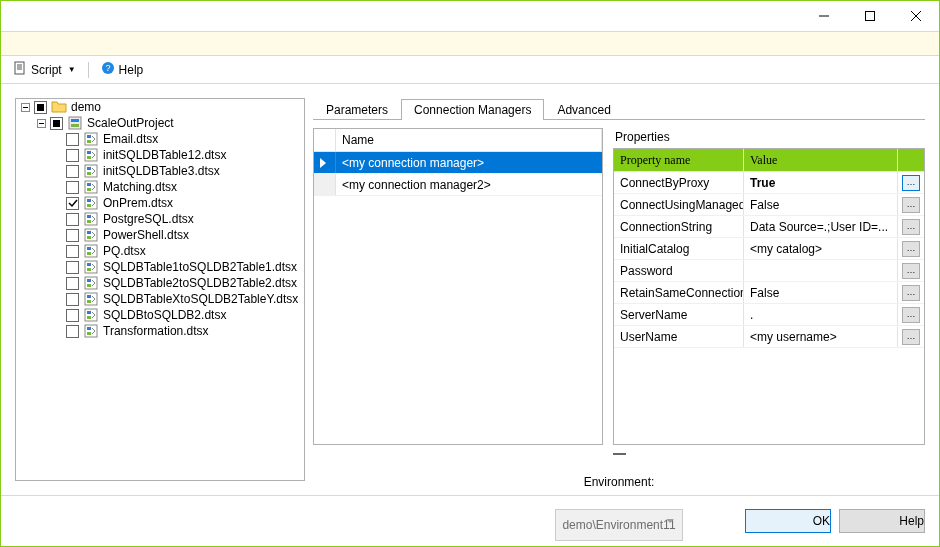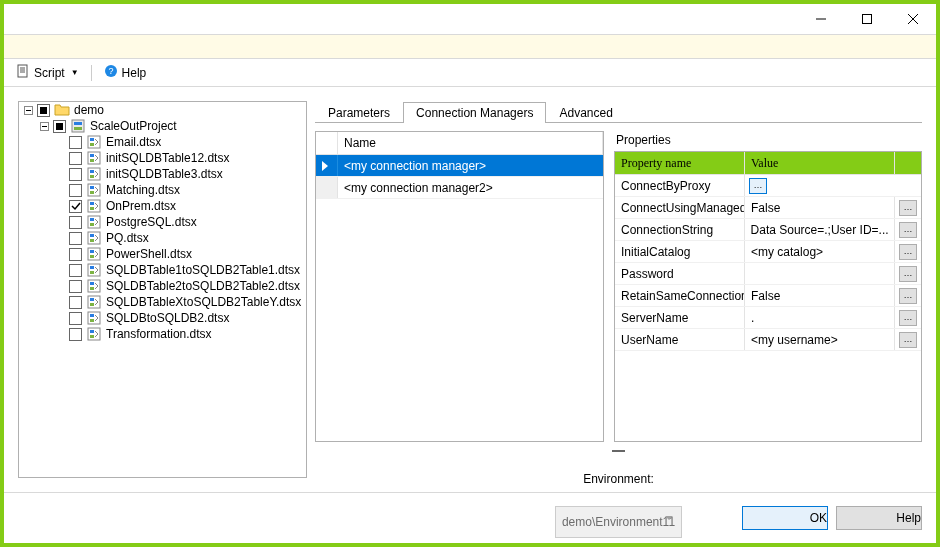--- a/index.html
+++ b/index.html
@@ -1,17 +1,17 @@
 <!DOCTYPE html>
 <html><head>
 <meta charset="utf-8">
 <style>
   * { box-sizing: border-box; }
   html, body { margin: 0; padding: 0; font-family: "Segoe UI", Tahoma, sans-serif; font-size: 12px; color: #000; background: #fff; }
-  .window { width: 940px; height: 547px; border: 4px solid #84cc16; display: flex; flex-direction: column; }
+  .window { width: 940px; height: 547px; border: 1px solid #84cc16; display: flex; flex-direction: column; }
   .titlebar { height: 30px; display: flex; justify-content: flex-end; align-items: stretch; }
   .titlebar .win-btn { width: 46px; display: flex; align-items: center; justify-content: center; }
   .titlebar .win-btn svg { width: 10px; height: 10px; }
   .separator { height: 1px; background: #d9d9d9; }
   .yellow-strip { height: 24px; background: #fffbe6; border-bottom: 1px solid #d9d9d9; }
   .toolbar { height: 28px; display: flex; align-items: center; padding: 0 8px; gap: 4px; border-bottom: 1px solid #d9d9d9; }
   .toolbar .tb-item { display: inline-flex; align-items: center; gap: 4px; padding: 2px 4px; }
   .toolbar .tb-sep { width: 1px; height: 16px; background: #ccc; margin: 0 4px; }
   .toolbar svg { width: 14px; height: 14px; }
   .content { flex: 1 1 auto; display: flex; padding: 14px; gap: 8px; min-height: 0; }
@@ -259,36 +259,36 @@
                         <span class="spacer"></span>
                         <span class="chk "></span>
                         <span class="icon">
                           <svg viewBox="0 0 16 16">
                             <rect x="2" y="2" width="12" height="12" fill="#fff" stroke="#888"></rect>
                             <rect x="4" y="4" width="4" height="3" fill="#2a7de1"></rect>
                             <rect x="4" y="9" width="4" height="3" fill="#7cb342"></rect>
                             <path d="M9 5l3 3-3 3" fill="none" stroke="#888"></path>
                           </svg>
                         </span>
+                        <span class="label">PowerShell.dtsx</span>
+                      </div>
+                    </li>
+                    <li>
+                      <div class="row">
+                        <span class="spacer"></span>
+                        <span class="chk "></span>
+                        <span class="icon">
+                          <svg viewBox="0 0 16 16">
+                            <rect x="2" y="2" width="12" height="12" fill="#fff" stroke="#888"></rect>
+                            <rect x="4" y="4" width="4" height="3" fill="#2a7de1"></rect>
+                            <rect x="4" y="9" width="4" height="3" fill="#7cb342"></rect>
+                            <path d="M9 5l3 3-3 3" fill="none" stroke="#888"></path>
+                          </svg>
+                        </span>
                         <span class="label">PQ.dtsx</span>
-                      </div>
-                    </li>
-                    <li>
-                      <div class="row">
-                        <span class="spacer"></span>
-                        <span class="chk "></span>
-                        <span class="icon">
-                          <svg viewBox="0 0 16 16">
-                            <rect x="2" y="2" width="12" height="12" fill="#fff" stroke="#888"></rect>
-                            <rect x="4" y="4" width="4" height="3" fill="#2a7de1"></rect>
-                            <rect x="4" y="9" width="4" height="3" fill="#7cb342"></rect>
-                            <path d="M9 5l3 3-3 3" fill="none" stroke="#888"></path>
-                          </svg>
-                        </span>
-                        <span class="label">PowerShell.dtsx</span>
                       </div>
                     </li>
                     <li>
                       <div class="row">
                         <span class="spacer"></span>
                         <span class="chk "></span>
                         <span class="icon">
                           <svg viewBox="0 0 16 16">
                             <rect x="2" y="2" width="12" height="12" fill="#fff" stroke="#888"></rect>
                             <rect x="4" y="4" width="4" height="3" fill="#2a7de1"></rect>
@@ -404,20 +404,21 @@
                   <span>Property name</span>
                 </div>
               <div class="col-val">
                   <span>Value</span>
                 </div>
               <div class="col-btn"></div>
             </div>
             <div id="prop-rows">
                 <div class="prop-row">
                   <div class="pname">ConnectByProxy</div>
+                  <div class="pval bold">True</div>
                   <div class="pbtn">
                     <span class="ellipsis-btn active">…</span>
                   </div>
                 </div>
                 <div class="prop-row">
                   <div class="pname">ConnectUsingManagedIdentity</div>
                   <div class="pval ">False</div>
                   <div class="pbtn">
                     <span class="ellipsis-btn ">…</span>
                   </div>

